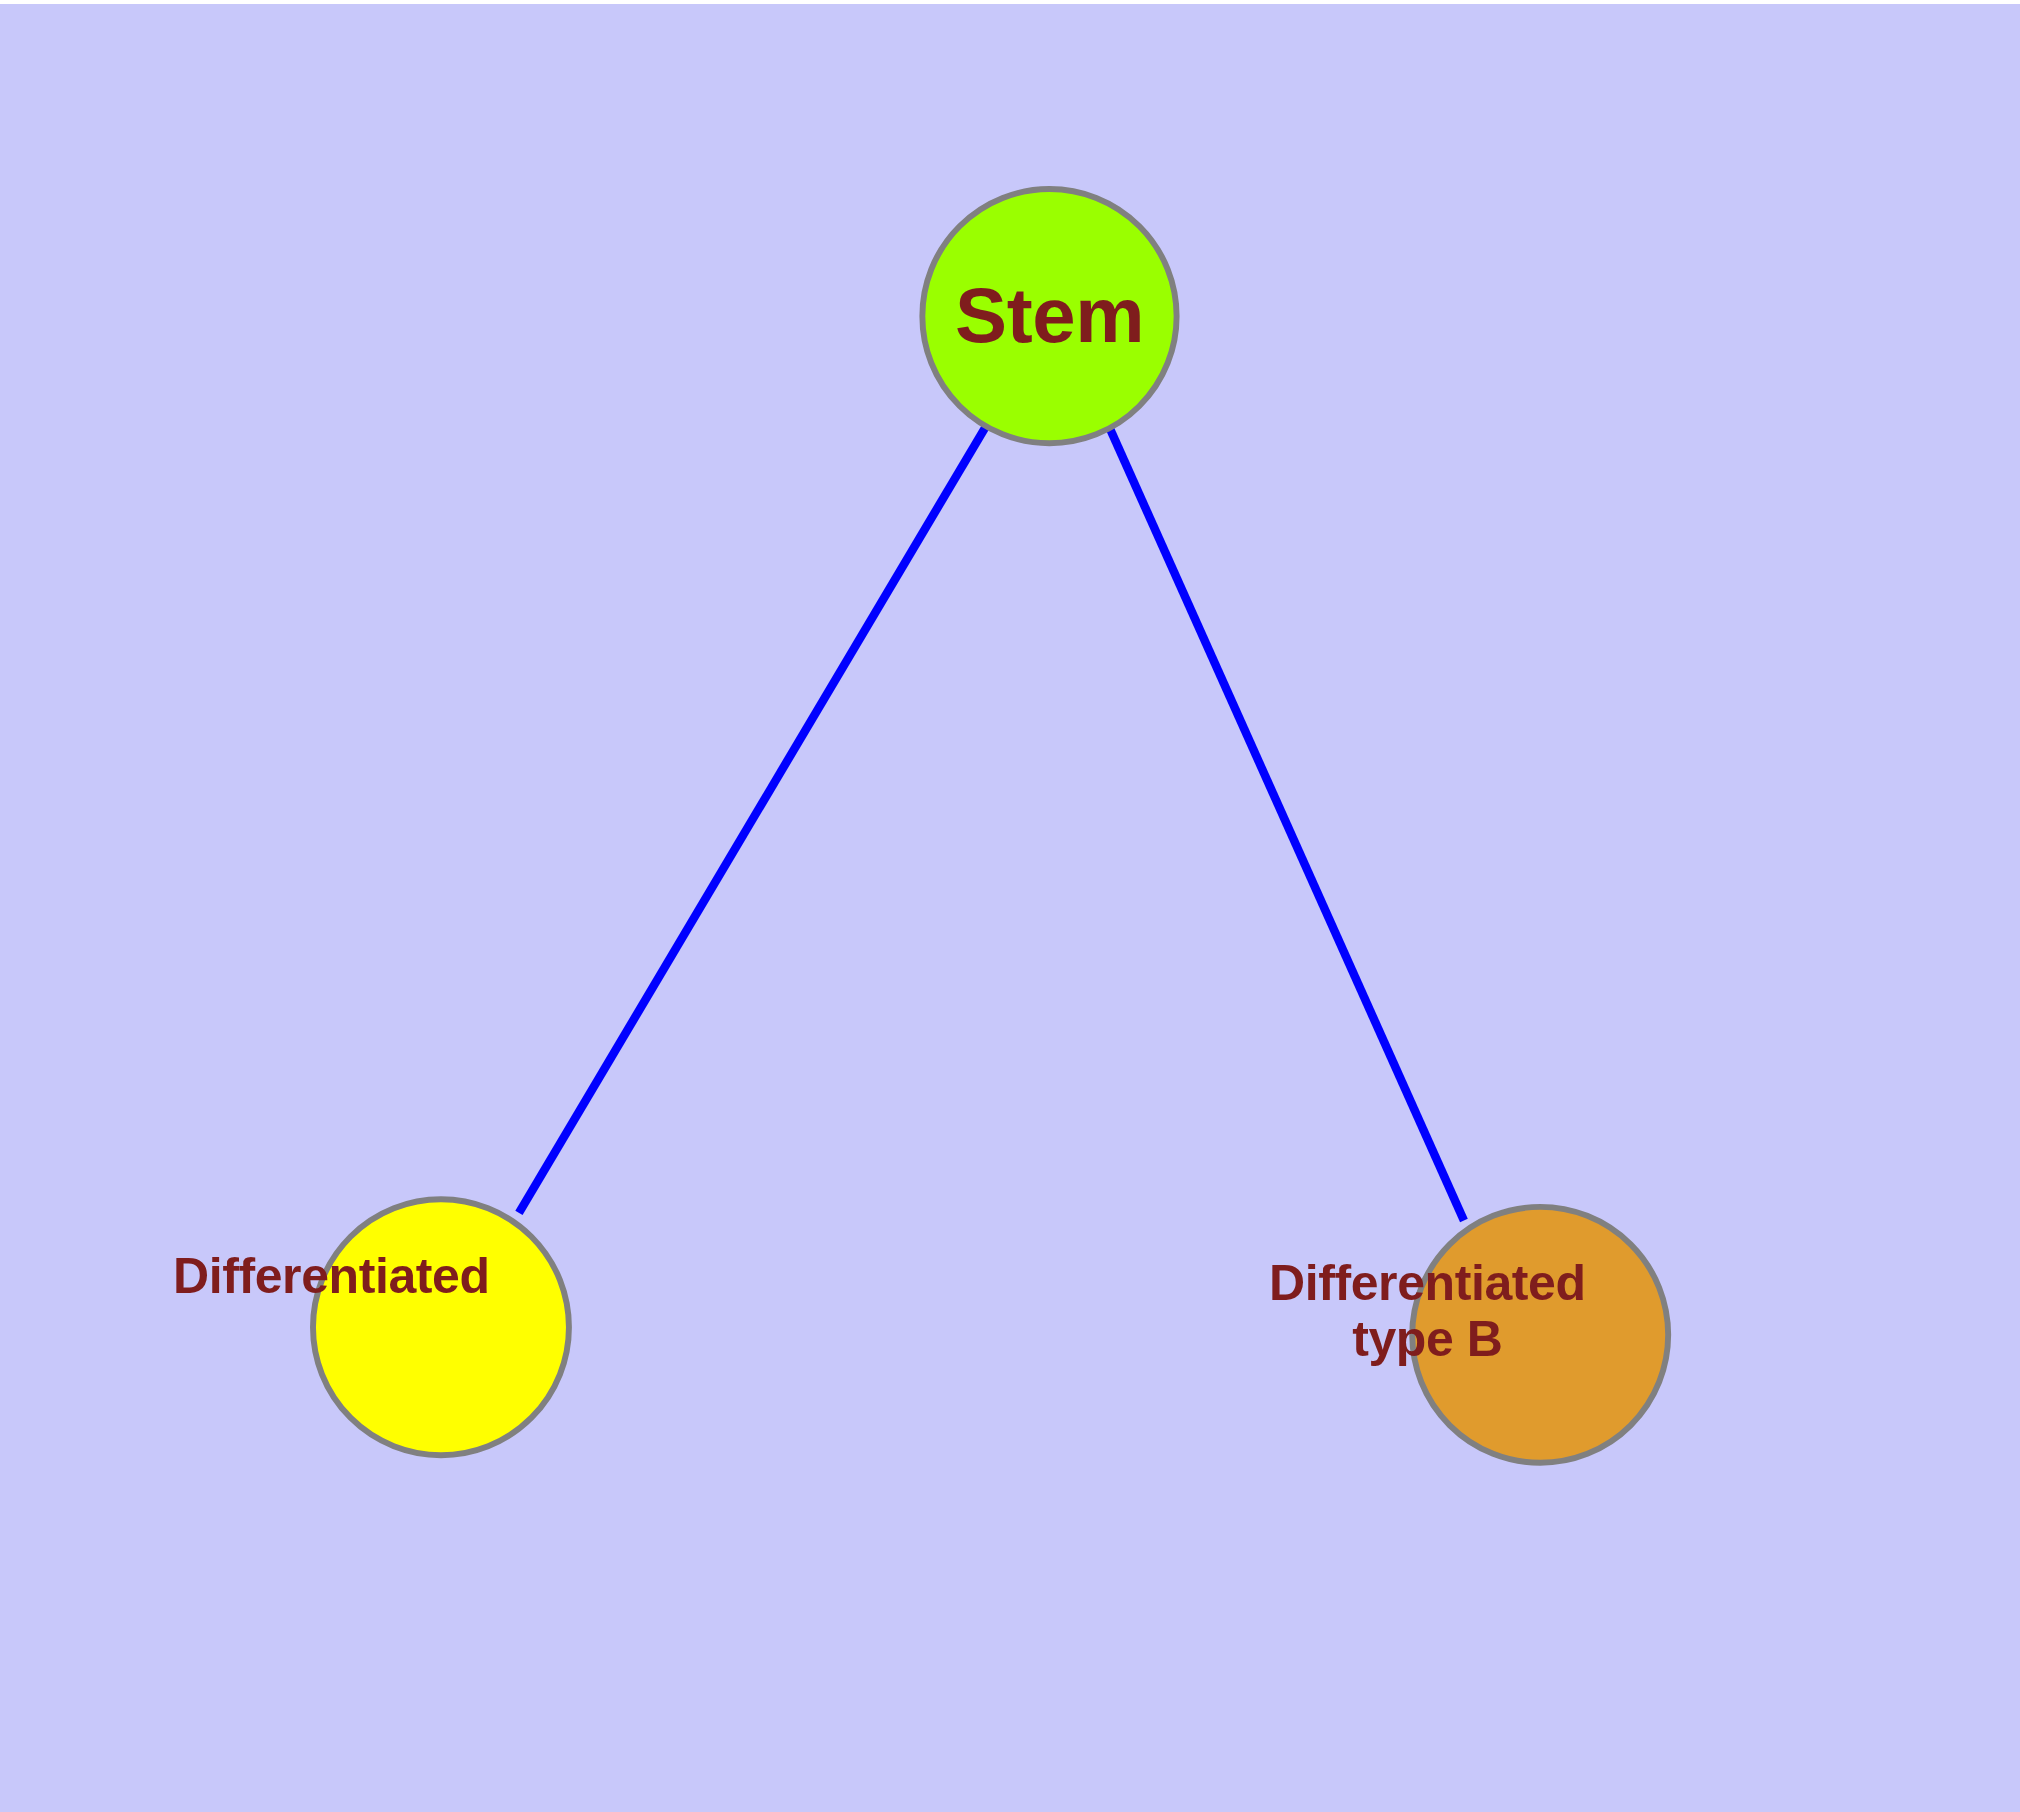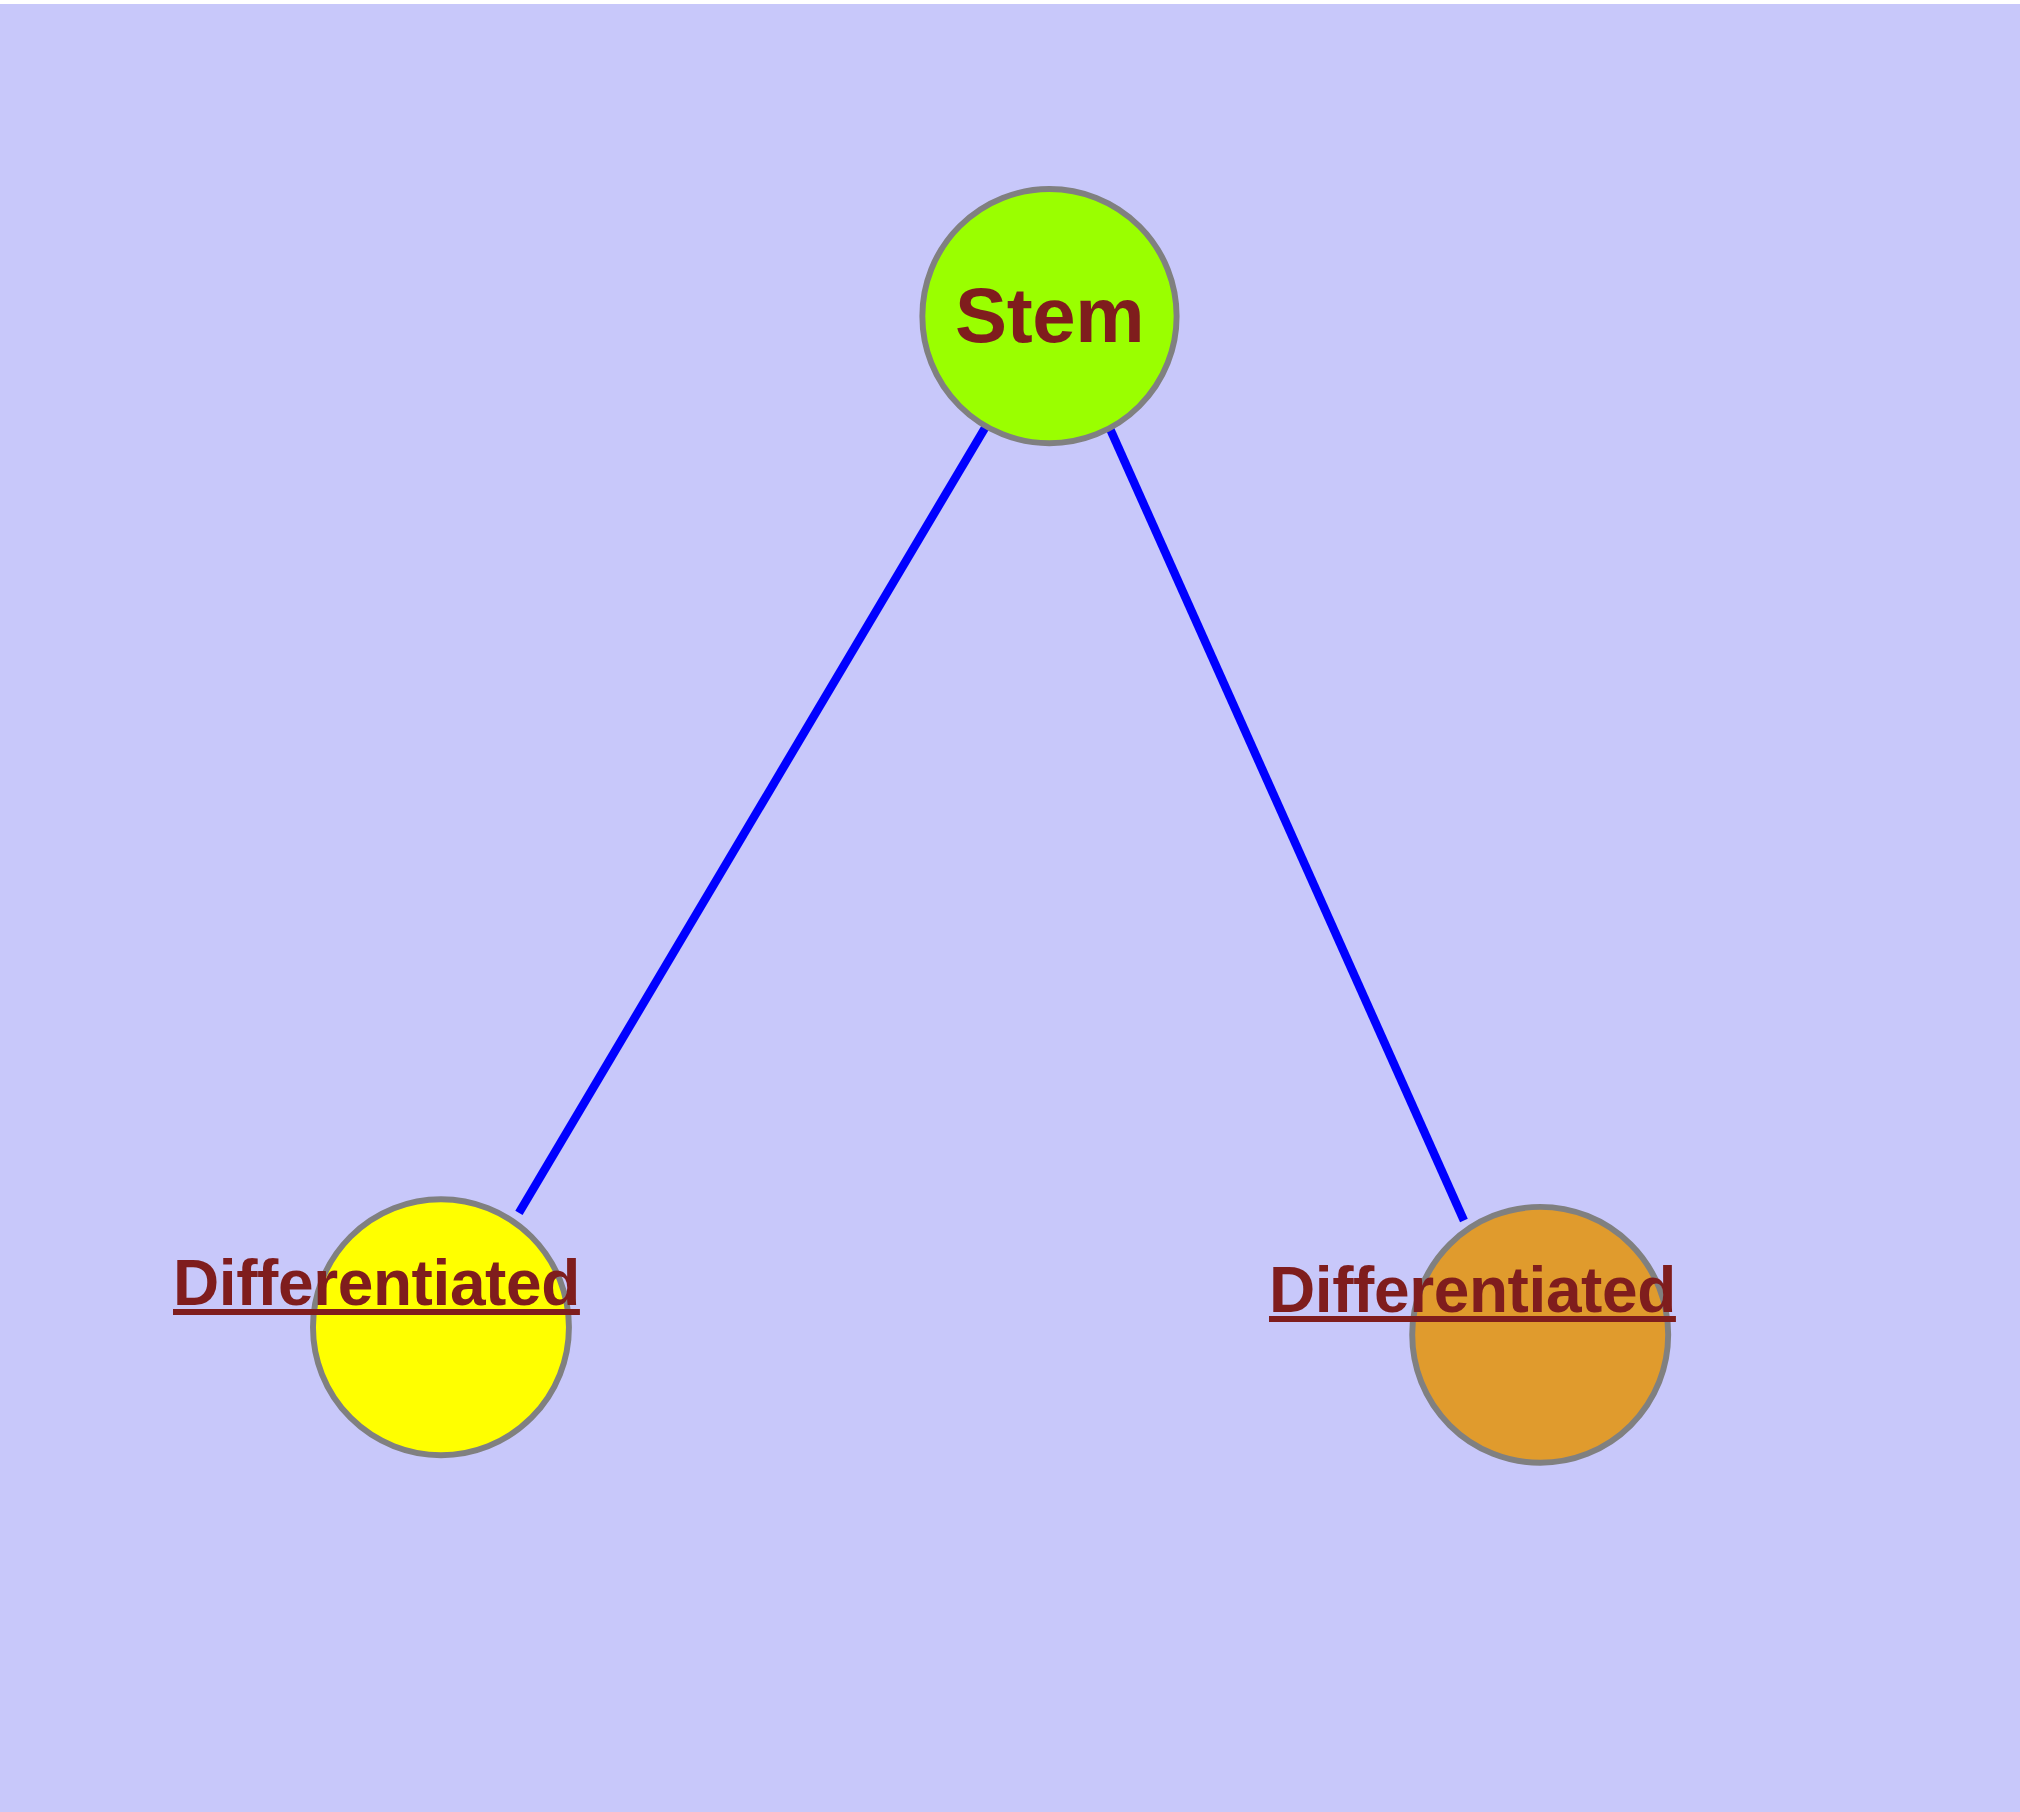--- a/index.html
+++ b/index.html
@@ -37,22 +37,21 @@
     color: #7f1d1d;
     line-height: 1.12;
     white-space: pre;
     letter-spacing: -0.4px;
     pointer-events: none;
   }
   #label-stem {
     font-size: 78px;
   }
   #label-diff-a, #label-diff-b {
-    font-size: 64px;
-    text-decoration: underline;
+    font-size: 50px;
   }
 </style>
 </head>
 <body>
 
 <div id="canvas">
 
   <div id="plot-background"></div>
 
   <svg id="graph-svg" viewBox="0 0 2384 2138" xmlns="http://www.w3.org/2000/svg">
@@ -64,16 +63,16 @@
       <circle cx="1238" cy="373" r="150" fill="#9aff00" stroke="#808080" stroke-width="7"></circle>
       <circle cx="520" cy="1566" r="151" fill="#ffff00" stroke="#808080" stroke-width="7"></circle>
       <circle cx="1817" cy="1575" r="151" fill="#e09b2d" stroke="#808080" stroke-width="7"></circle>
     </g>
   </svg>
 
   <div class="node-label" id="label-stem" style="left: 955px; top: 272px;">Stem</div>
 
   <div class="node-label" id="label-diff-a" style="left: 173px; top: 1248px;"><span>Differentiated</span><br></div>
 
-  <div class="node-label" id="label-diff-b" style="left: 1269px; top: 1255px;"><span>Differentiated</span><br></div>
+  <div class="node-label" id="label-diff-b" style="left: 1269px; top: 1255px;"><span>Differentiated</span><br><span>type B</span></div>
 
 </div>
 
 
 </body></html>

